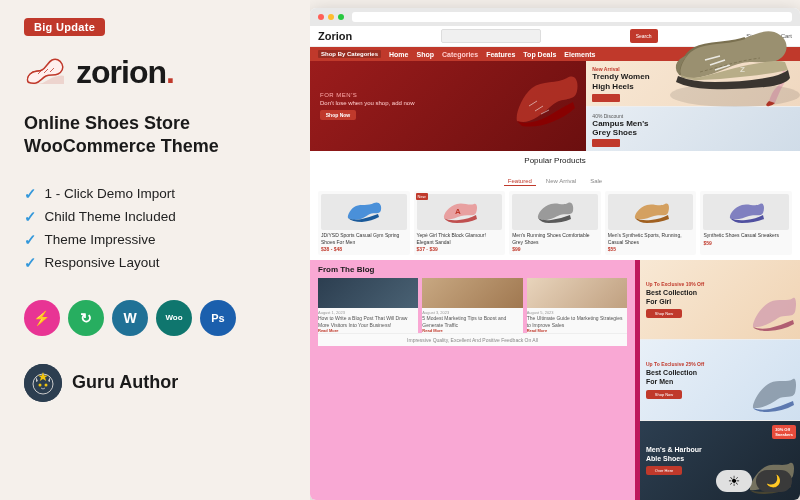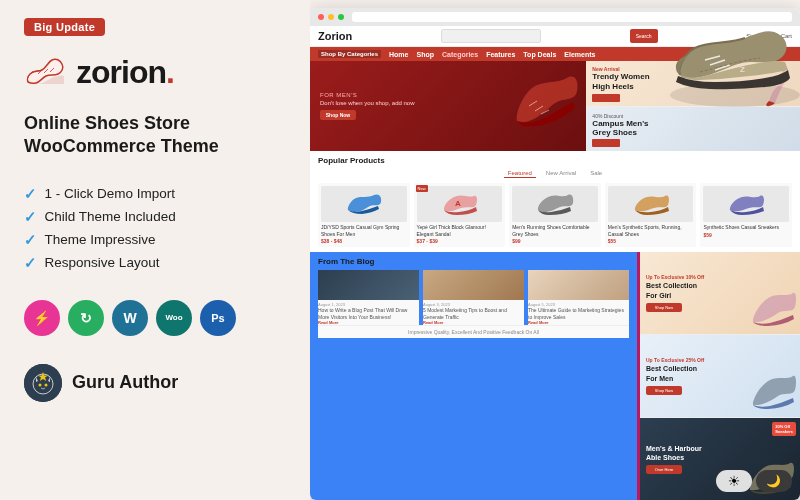--- a/index.html
+++ b/index.html
@@ -374,23 +374,24 @@
 
     
     .products-section {
       background: #fff;
       padding: 5px 8px;
       flex-shrink: 0;
     }
 
     .products-title {
       font-size: 8px;
-      font-weight: 700;
+      font-weight: 400;
       color: #1a1a1a;
-      margin-bottom: 4px;
+      text-align: center;
+      margin-bottom: 12px;
     }
 
     .products-tabs {
       display: flex;
       gap: 6px;
       justify-content: center;
       margin-bottom: 5px;
     }
 
     .products-tab {
@@ -454,23 +455,23 @@
     
     .bottom-section {
       display: flex;
       flex: 1;
       overflow: hidden;
     }
 
     
     .blog-section {
       flex: 1.1;
-      background: #3b82f6;
+      background: #f9a8d4;
       padding: 5px 8px;
-      border-right: 3px solid #be185d;
+      border-right: 5px solid #be185d;
     }
 
     .blog-title {
       font-size: 8px;
       font-weight: 700;
       color: #1a1a1a;
       margin-bottom: 4px;
     }
 
     .blog-grid {

